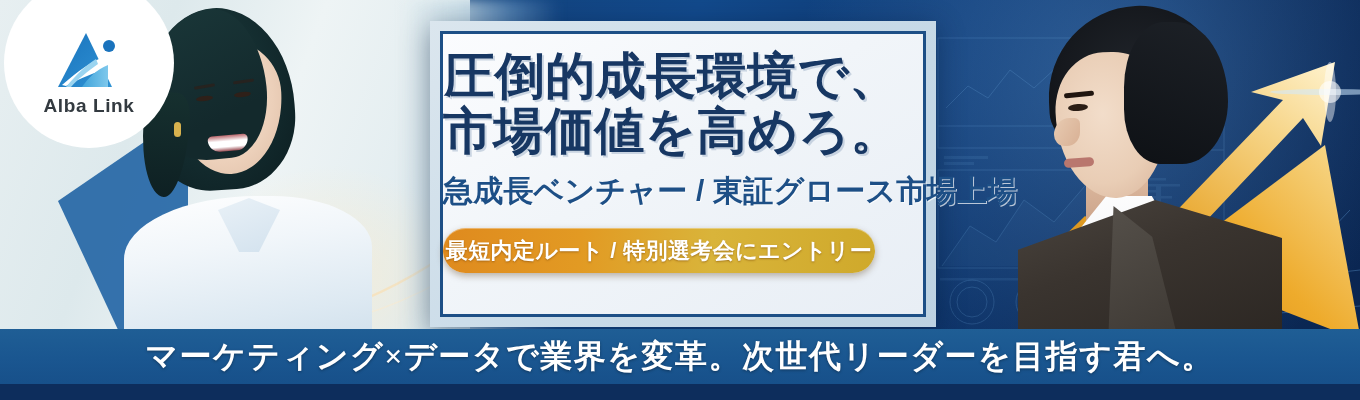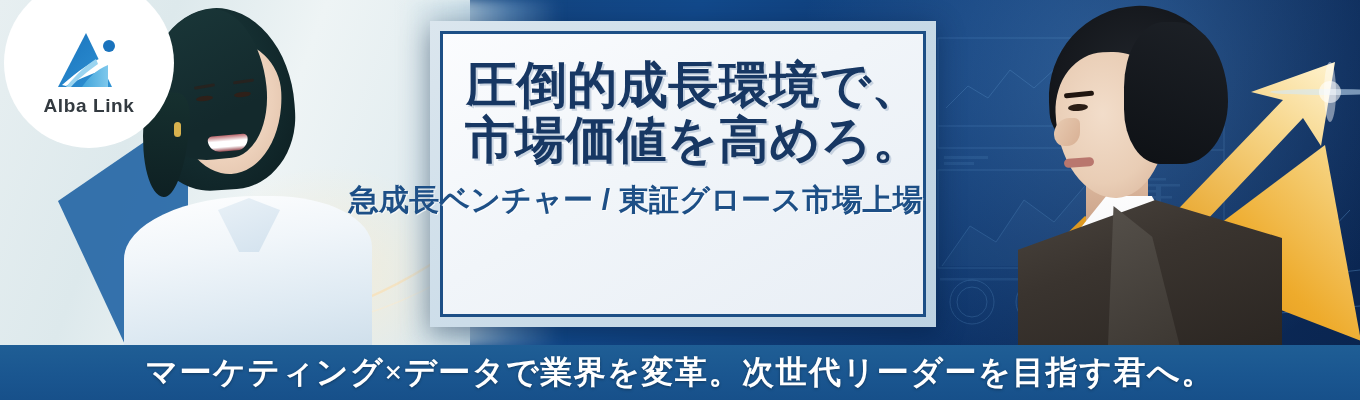--- a/index.html
+++ b/index.html
@@ -166,22 +166,22 @@
     position:absolute; left:430px; top:21px; width:506px; height:306px;
     background:linear-gradient(135deg,#dbe6ee 0%,#c9dbe8 50%,#bdd2e2 100%);
     padding:10px;
     box-shadow:0 6px 26px rgba(5,25,55,.45);
   }
   .card-inner {
     width:100%; height:100%;
     border:3px solid #1d4f86;
     background:linear-gradient(150deg,#fbfcfe 0%,#f1f5f9 45%,#e8eef5 100%);
     position:relative;
-    display:flex; flex-direction:column; align-items:flex-end;
-    padding-top:24px;
+    display:flex; flex-direction:column; align-items:flex-start;
+    padding-top:15px;
   }
   .headline {
     font-family:"Liberation Serif", serif;
     font-weight:700; font-size:50px; line-height:1.10;
     color:#173763; text-align:center; letter-spacing:.5px;
     text-shadow:2px 2px 0 rgba(150,170,195,.45);
   }
   .headline .l2 { display:block; }
   .subtitle {
     margin-top:12px;
@@ -196,21 +196,21 @@
     box-shadow:0 3px 7px rgba(80,50,10,.35), inset 0 1px 0 rgba(255,255,255,.35);
     cursor:pointer; border:none;
   }
   .cta-label {
     font-size:22px; font-weight:700; color:#ffffff; letter-spacing:.4px;
     text-shadow:0 1px 2px rgba(120,70,10,.55); white-space:nowrap;
   }
 
   
   .bottom-bar {
-    position:absolute; left:0; bottom:0; width:1360px; height:55px;
+    position:absolute; left:0; bottom:16px; width:1360px; height:55px;
     background:linear-gradient(180deg,#1f5e95 0%,#1a5690 55%,#17508a 100%);
     display:flex; align-items:center; justify-content:center;
   }
   .bottom-text {
     font-family:"Liberation Serif", serif;
     font-size:32px; font-weight:700; color:#ffffff; letter-spacing:1.5px;
     text-shadow:0 1px 3px rgba(0,0,0,.35); white-space:nowrap;
   }
 
   
@@ -356,20 +356,23 @@
     <div class="logo-text">Alba Link</div>
   </div>
 
   <div class="card">
     <div class="card-inner">
       <div class="headline">
         <span class="l1">圧倒的成長環境で、</span>
         <span class="l2">市場価値を高めろ。</span>
       </div>
       <div class="subtitle">急成長ベンチャー / 東証グロース市場上場</div>
+      <button class="cta">
+        <span class="cta-label">最短内定ルート / 特別選考会にエントリー</span>
+      </button>
     </div>
   </div>
 
   <div class="bottom-bar">
     <div class="bottom-text">マーケティング×データで業界を変革。次世代リーダーを目指す君へ。</div>
   </div>
 
 </div>
 
 </body></html>

